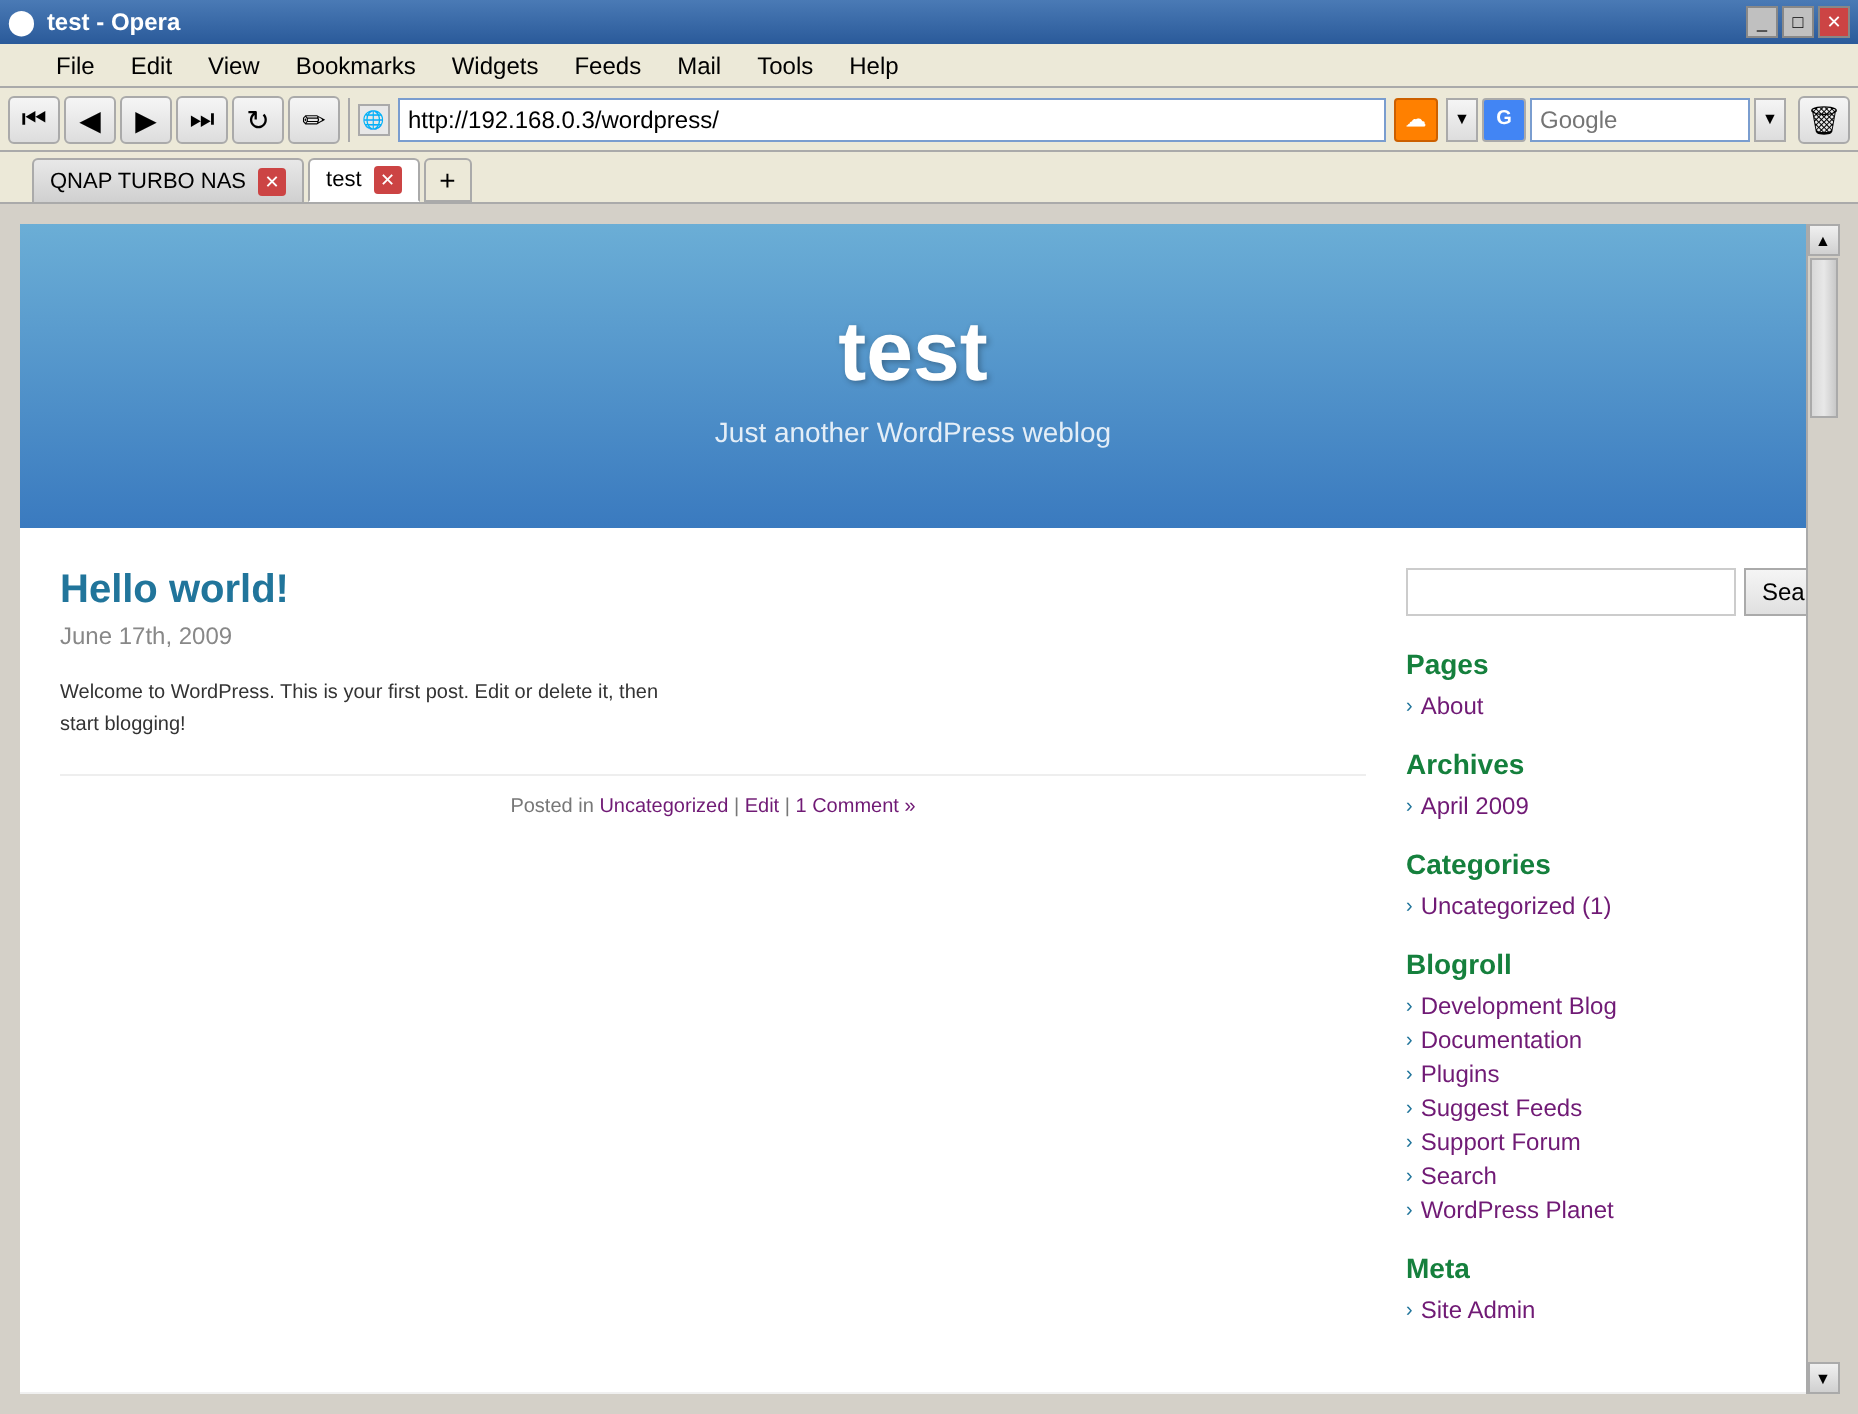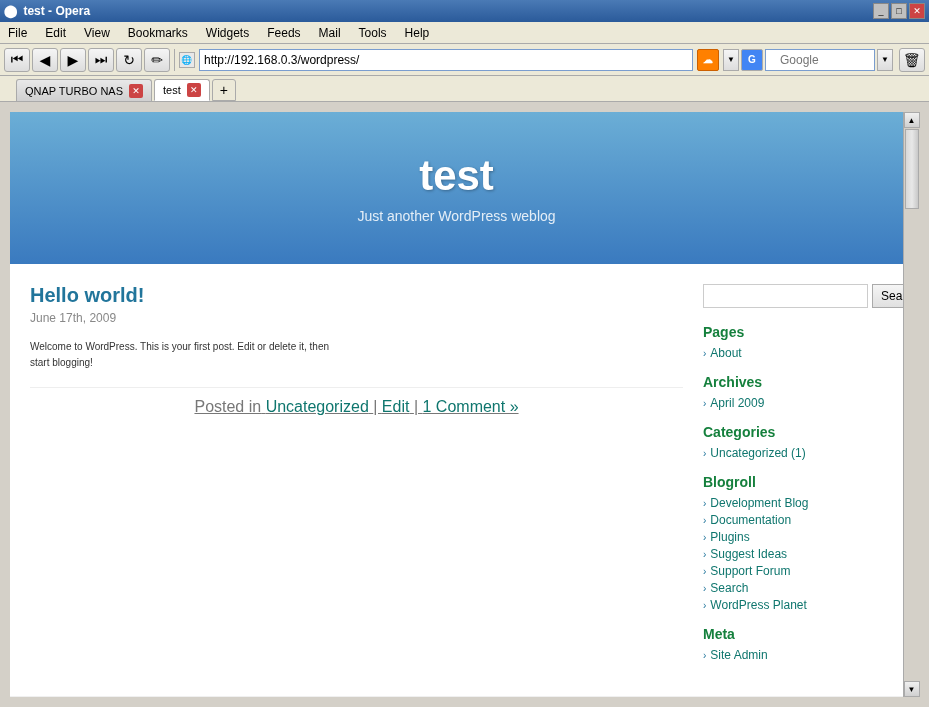--- a/index.html
+++ b/index.html
@@ -34,21 +34,21 @@
       display: flex; align-items: center; justify-content: center;
       font-size: 9px; cursor: pointer;
     }
 
     
     .menu-bar {
       background: #ece9d8;
       height: 22px;
       display: flex;
       align-items: center;
-      padding: 0 0;
+      padding: 0 20px;
       border-bottom: 1px solid #aaa;
       gap: 2px;
     }
     .menu-item {
       padding: 2px 8px;
       font-size: 12px;
       cursor: pointer;
     }
 
     
@@ -116,21 +116,21 @@
       width: 22px; height: 22px;
       background: #4285f4;
       border: 1px solid #aaa;
       border-radius: 2px;
       display: flex; align-items: center; justify-content: center;
       color: white; font-size: 10px; font-weight: bold;
     }
     .search-input {
       width: 110px; height: 22px;
       border: 1px solid #7a9dcf;
-      padding: 0 14px;
+      padding: 0 4px;
       font-size: 12px;
     }
     .search-dropdown {
       width: 16px; height: 22px;
       background: linear-gradient(to bottom, #f5f5f5, #ddd);
       border: 1px solid #aaa;
       display: flex; align-items: center; justify-content: center;
       font-size: 8px; cursor: pointer;
     }
 
@@ -228,29 +228,28 @@
       font-size: 12px;
       margin-bottom: 14px;
     }
     .wp-post-content {
       font-size: 10px;
       line-height: 1.6;
       color: #333;
       margin-bottom: 16px;
     }
     .wp-post-meta {
-      font-size: 16px;
+      font-size: 10px;
       color: #777;
       text-align: center;
       border-top: 1px solid #eee;
       padding-top: 10px;
-      text-decoration: underline;
     }
     .wp-link {
-      color: #0f766e;
+      color: #701a75;
       text-decoration: none;
     }
 
     
     .wp-sidebar {
       width: 180px;
       min-width: 180px;
       font-size: 13px;
     }
     .sidebar-search {
@@ -455,21 +454,21 @@
           <div class="sidebar-item">
             <span class="sidebar-arrow">›</span>
             <a class="wp-link" href="#">Documentation</a>
           </div>
           <div class="sidebar-item">
             <span class="sidebar-arrow">›</span>
             <a class="wp-link" href="#">Plugins</a>
           </div>
           <div class="sidebar-item">
             <span class="sidebar-arrow">›</span>
-            <a class="wp-link" href="#">Suggest Ideas</a>
+            <a class="wp-link" href="#">Suggest Feeds</a>
           </div>
           <div class="sidebar-item">
             <span class="sidebar-arrow">›</span>
             <a class="wp-link" href="#">Support Forum</a>
           </div>
           <div class="sidebar-item">
             <span class="sidebar-arrow">›</span>
             <a class="wp-link" href="#">Search</a>
           </div>
           <div class="sidebar-item">

